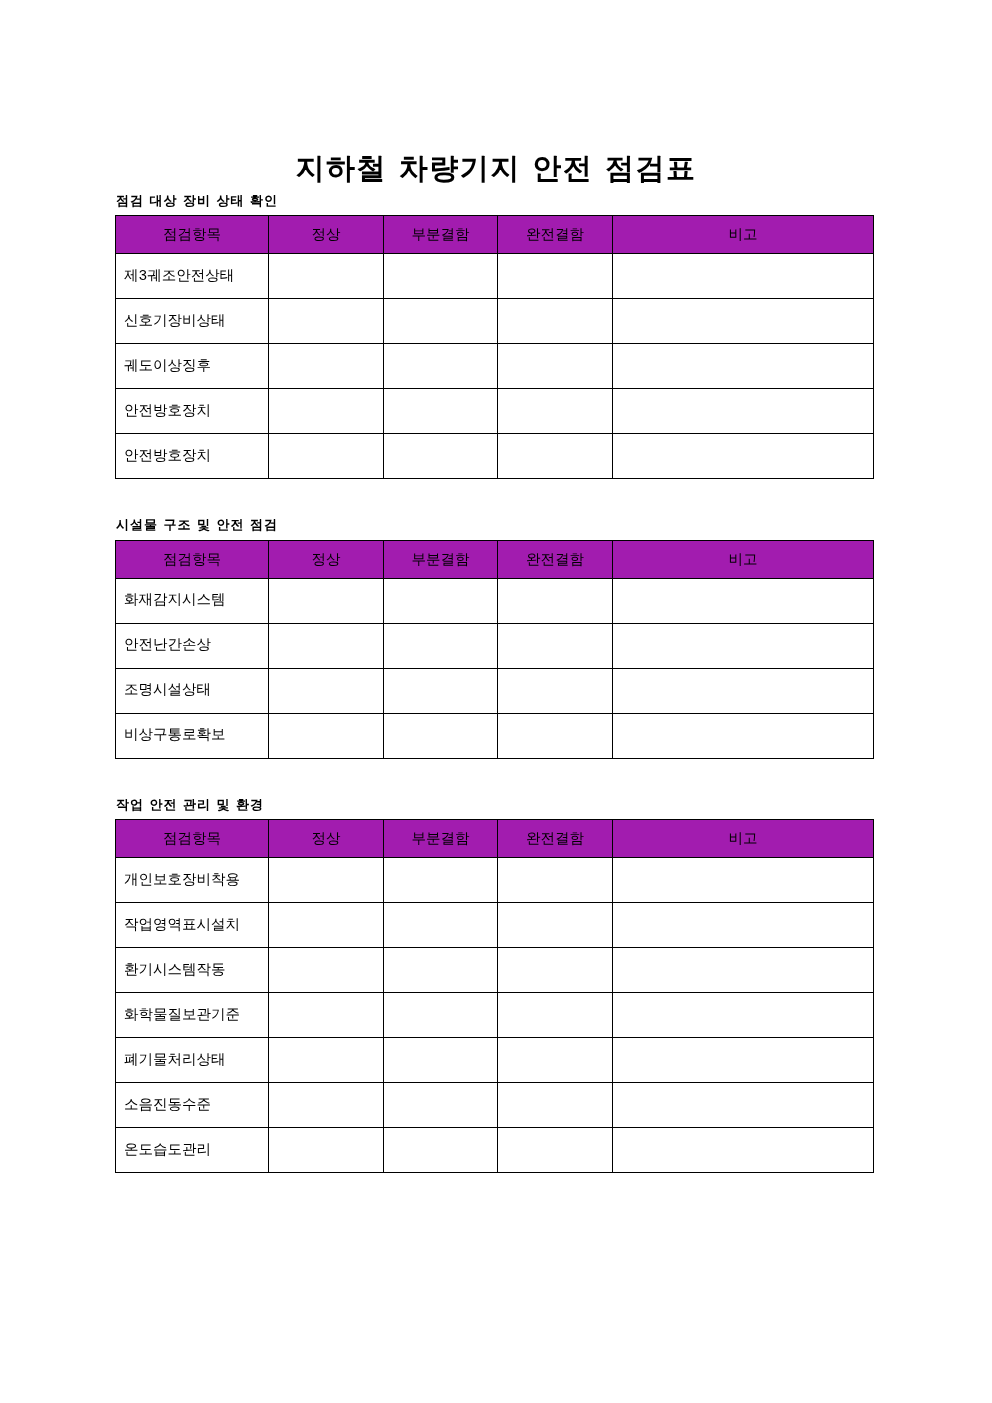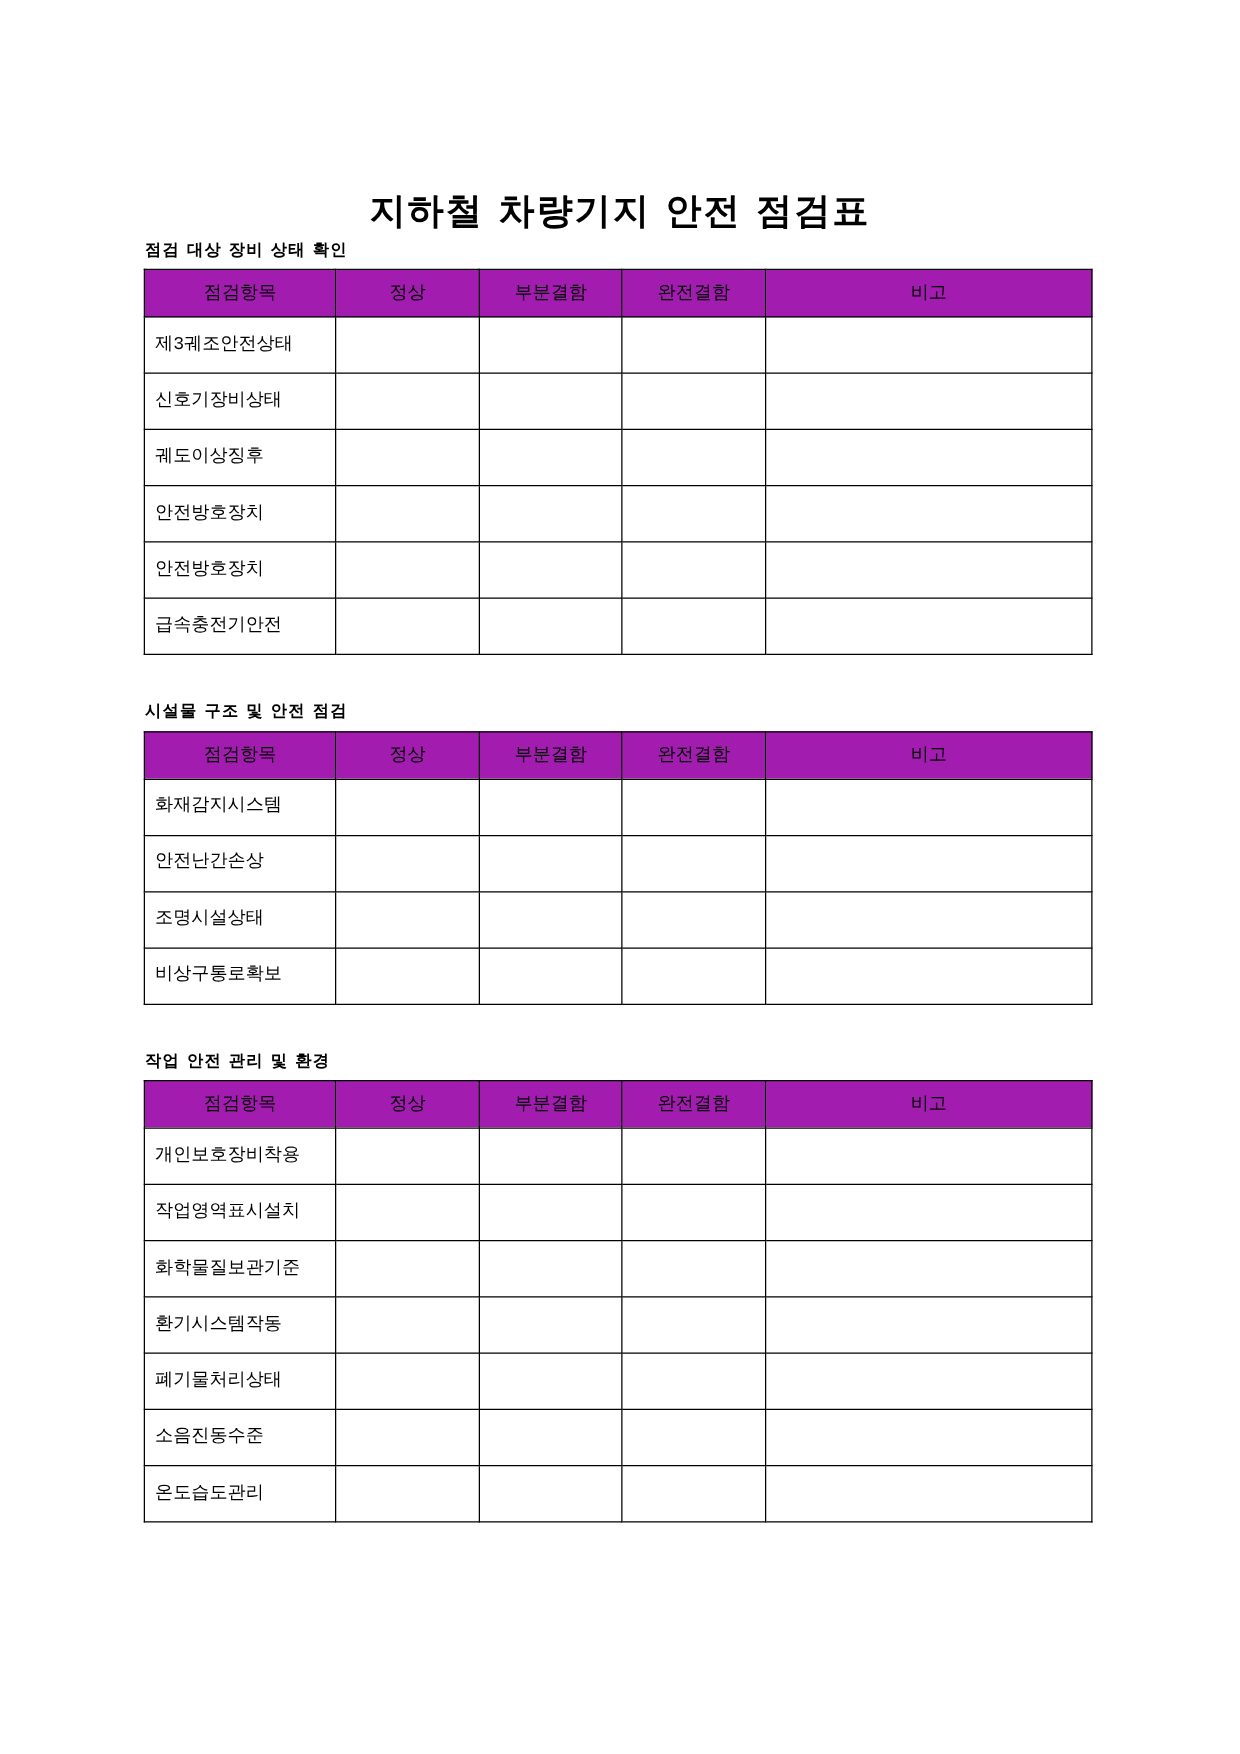--- a/index.html
+++ b/index.html
@@ -155,27 +155,20 @@
             <td class="blank-cell"></td>
             <td class="blank-cell"></td>
           </tr>
           <tr>
             <td class="item-cell">안전방호장치</td>
             <td class="blank-cell"></td>
             <td class="blank-cell"></td>
             <td class="blank-cell"></td>
             <td class="blank-cell"></td>
           </tr>
-          <tr>
-            <td class="item-cell">급속충전기안전</td>
-            <td class="blank-cell"></td>
-            <td class="blank-cell"></td>
-            <td class="blank-cell"></td>
-            <td class="blank-cell"></td>
-          </tr>
         </tbody>
       </table>
     </div>
 
     <div class="section">
       <div class="section-heading">시설물 구조 및 안전 점검</div>
       <table class="checklist">
         <colgroup>
           <col class="c-item">
             <col class="c-ok">
@@ -253,28 +246,28 @@
             <td class="blank-cell"></td>
           </tr>
           <tr>
             <td class="item-cell">작업영역표시설치</td>
             <td class="blank-cell"></td>
             <td class="blank-cell"></td>
             <td class="blank-cell"></td>
             <td class="blank-cell"></td>
           </tr>
           <tr>
+            <td class="item-cell">환기시스템작동</td>
+            <td class="blank-cell"></td>
+            <td class="blank-cell"></td>
+            <td class="blank-cell"></td>
+            <td class="blank-cell"></td>
+          </tr>
+          <tr>
             <td class="item-cell">화학물질보관기준</td>
-            <td class="blank-cell"></td>
-            <td class="blank-cell"></td>
-            <td class="blank-cell"></td>
-            <td class="blank-cell"></td>
-          </tr>
-          <tr>
-            <td class="item-cell">환기시스템작동</td>
             <td class="blank-cell"></td>
             <td class="blank-cell"></td>
             <td class="blank-cell"></td>
             <td class="blank-cell"></td>
           </tr>
           <tr>
             <td class="item-cell">폐기물처리상태</td>
             <td class="blank-cell"></td>
             <td class="blank-cell"></td>
             <td class="blank-cell"></td>

